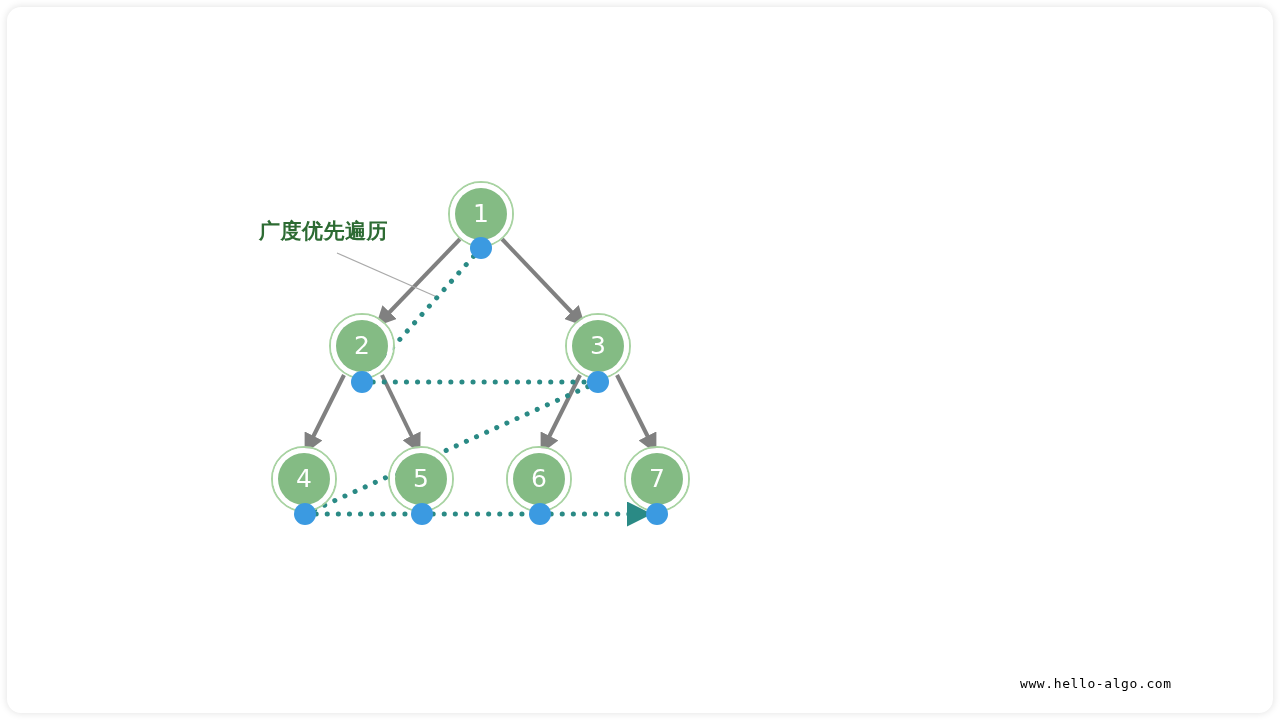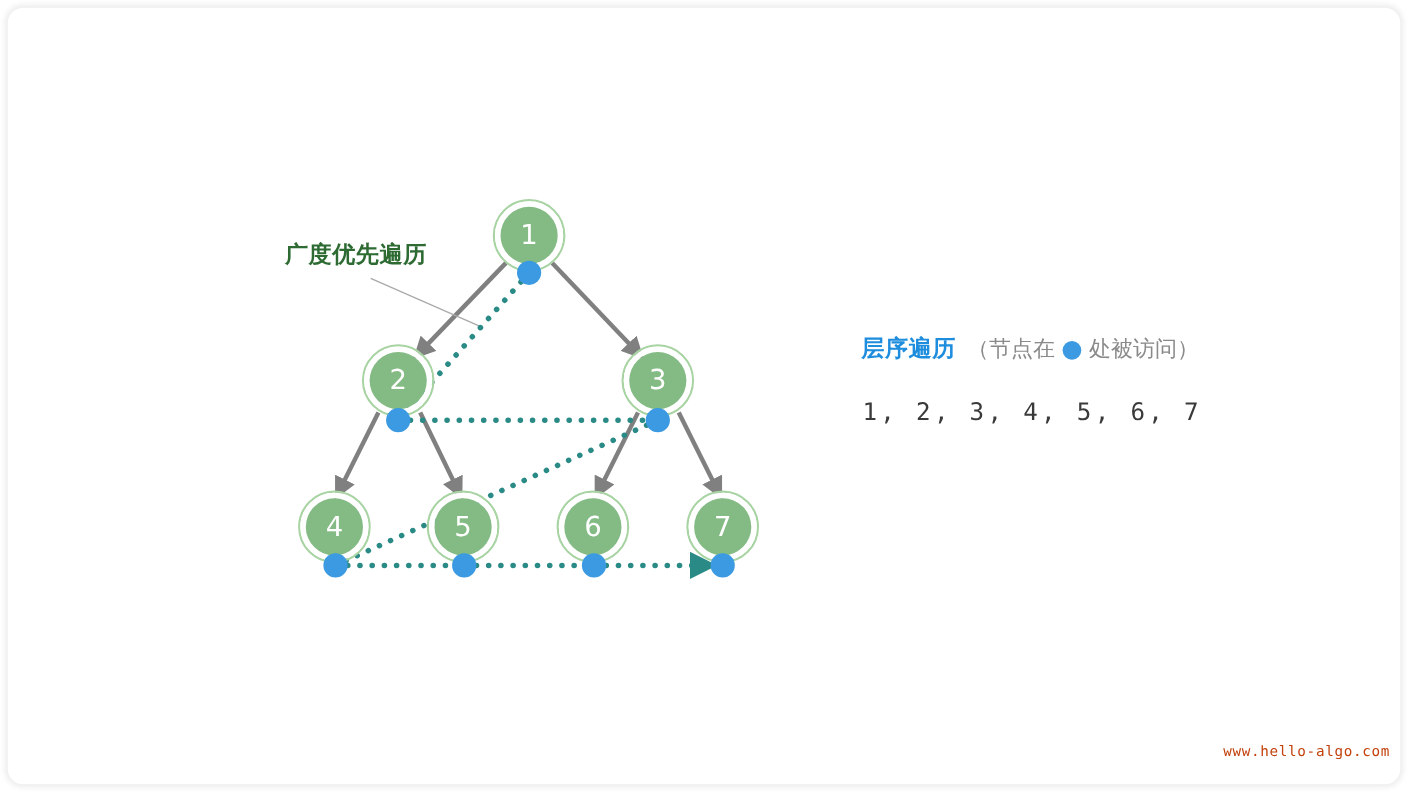--- a/index.html
+++ b/index.html
@@ -99,25 +99,25 @@
     top: 363px;
     font-family: "DejaVu Sans Mono", "Liberation Mono", monospace;
     font-size: 22px;
     color: #3a3a3a;
     letter-spacing: 3px;
     white-space: nowrap;
   }
   
   #watermark {
     position: absolute;
-    left: 1112px;
+    left: 1020px;
     top: 676px;
     font-family: "DejaVu Sans Mono", "Liberation Mono", monospace;
     font-size: 13px;
-    color: #c2410c;
+    color: #000000;
     letter-spacing: 0.6px;
     white-space: nowrap;
   }
 </style>
 </head>
 <body>
 
 <div id="stage">
 
   <div id="card"></div>
@@ -210,24 +210,17 @@
       <circle cx="598" cy="382" r="11" fill="#3b9ae1"></circle>
       <circle cx="305" cy="514" r="11" fill="#3b9ae1"></circle>
       <circle cx="422" cy="514" r="11" fill="#3b9ae1"></circle>
       <circle cx="540" cy="514" r="11" fill="#3b9ae1"></circle>
       <circle cx="657" cy="514" r="11" fill="#3b9ae1"></circle>
     </g>
   </svg>
 
   <div id="bfs-annotation">广度优先遍历</div>
 
-  <div id="legend-row">
-    <span id="legend-title">层序遍历</span>
-    <span class="legend-paren">（节点在</span>
-    <span class="legend-dot"></span>
-    <span class="legend-paren" style="margin-left:0">处被访问）</span>
-  </div>
-
-  <div id="sequence">1, 2, 3, 4, 5, 6, 7</div>
+
 
   <div id="watermark">www.hello-algo.com</div>
 
 </div>
 
 </body></html>

